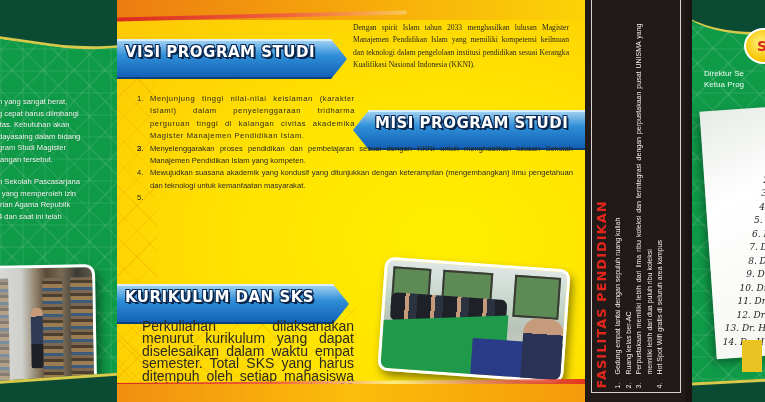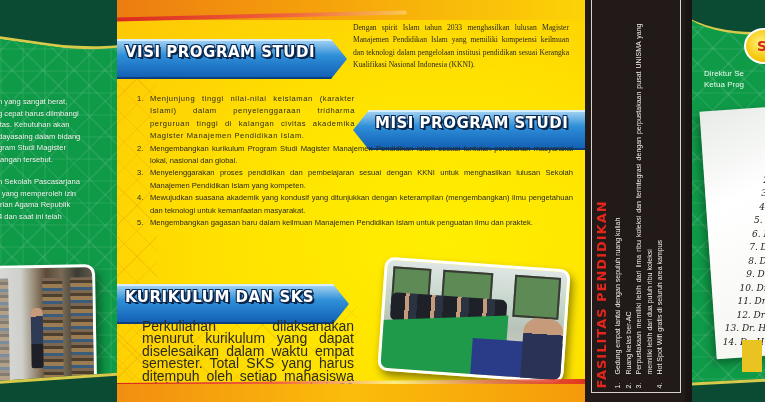--- a/index.html
+++ b/index.html
@@ -268,24 +268,24 @@
   <div class="top-red-line"></div>
   <div class="pattern-left"></div>
   <div class="pattern-mid"></div>
 
   <div class="ribbon right-arrow ribbon-visi">VISI PROGRAM STUDI</div>
   <div class="visi-text">Dengan spirit Islam tahun 2033 menghasilkan lulusan Magister Manajemen Pendidikan Islam yang memiliki kompetensi keilmuan dan teknologi dalam pengelolaan institusi pendidikan sesuai Kerangka Kualifikasi Nasional Indonesia (KKNI).</div>
 
   <div class="ribbon left-arrow ribbon-misi">MISI PROGRAM STUDI</div>
   <ol class="misi-list">
     <li class="narrow"><span class="num">1.</span><span>Menjunjung tinggi nilai-nilai keislaman (karakter Islami) dalam penyelenggaraan tridharma perguruan tinggi di kalangan civitas akademika Magister Manajemen Pendidikan Islam.</span></li>
-    <li><span class="num">2.</span><span>Mengembangkan kurikulum Program Studi Magister Manajemen Pendidikan Islam sesuai tuntutan perubahan masyarakat lokal, nasional dan global.</span></li>
+    <li><span class="num">2.</span></li>
     <li><span class="num">3.</span><span>Menyelenggarakan proses pendidikan dan pembelajaran sesuai dengan KKNI untuk menghasilkan lulusan Sekolah Manajemen Pendidikan Islam yang kompeten.</span></li>
     <li><span class="num">4.</span><span>Mewujudkan suasana akademik yang kondusif yang ditunjukkan dengan keterampilan (mengembangkan) ilmu pengetahuan dan teknologi untuk kemanfaatan masyarakat.</span></li>
-    <li><span class="num">5.</span><span>Mengembangkan gagasan baru dalam keilmuan Manajemen Pendidikan Islam untuk penguatan ilmu dan praktek.</span></li>
+    <li><span class="num">5.</span></li>
   </ol>
 
   <div class="ribbon right-arrow ribbon-kurikulum">KURIKULUM DAN SKS</div>
   <div class="kurikulum-text">Perkuliahan dilaksanakan menurut kurikulum yang dapat diselesaikan dalam waktu empat semester. Total SKS yang harus ditempuh oleh setiap mahasiswa adalah 44 SKS, teridir dari 38 SKS teori dan 6 SKS tesis</div>
 
   <div class="meeting-photo">
     <div class="window" style="left:6px;width:38px;"></div>
     <div class="window" style="left:56px;width:50px;"></div>
     <div class="window" style="left:128px;width:46px;"></div>
     <div class="people"></div>

